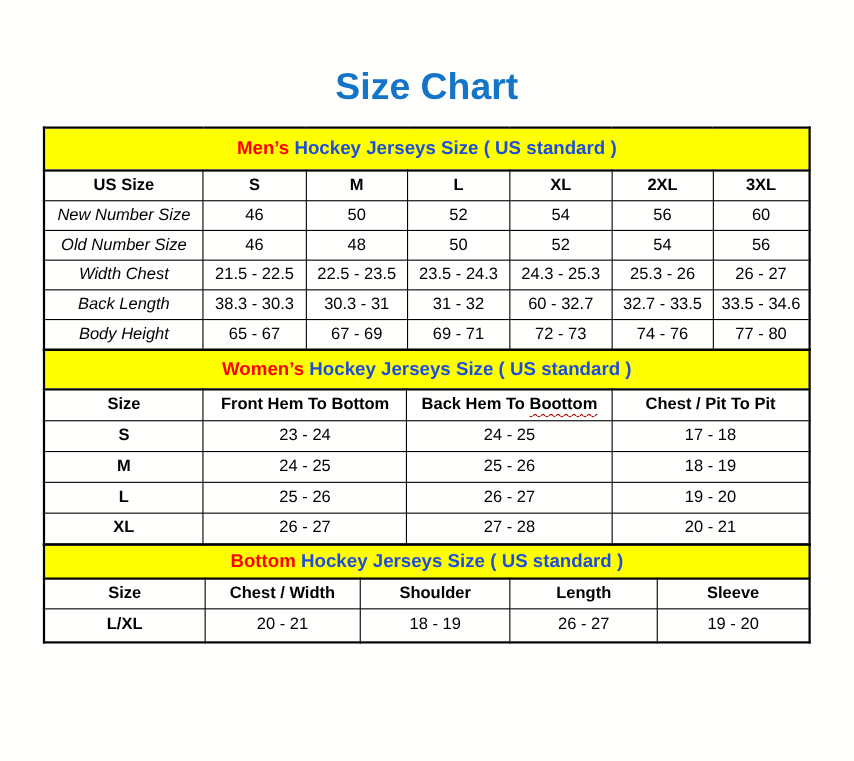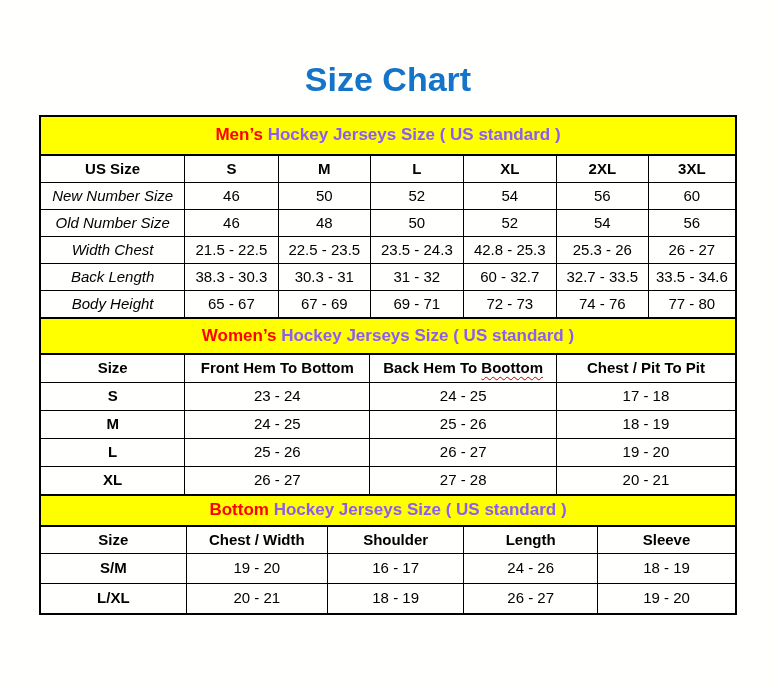--- a/index.html
+++ b/index.html
@@ -41,21 +41,21 @@
     overflow:hidden;
     white-space:nowrap;
   }
   th.band{
     background:#ffff00;
     font-size:17px;
     font-weight:700;
     border:2px solid #000;
   }
   .band-red{color:#ff0000;}
-  .band-black{color:#8b5cf6;}
+  .band-black{color:#1d4ed8;}
   th.head{font-weight:700;}
   td.val{font-weight:400;}
   td.rowlabel{font-weight:700;}
   
   table[data-table-id="mens"] td.rowlabel{font-weight:400;font-style:italic;}
   
   table[data-table-id="mens"] th.band{height:37px;}
   table[data-table-id="mens"] th.head,
   table[data-table-id="mens"] td{height:26px;}
   table[data-table-id="womens"] th.band{height:34px;}
@@ -120,21 +120,21 @@
             <td class="val">50</td>
             <td class="val">52</td>
             <td class="val">54</td>
             <td class="val">56</td>
           </tr>
           <tr class="data-row">
             <td class="rowlabel">Width Chest</td>
             <td class="val">21.5 - 22.5</td>
             <td class="val">22.5 - 23.5</td>
             <td class="val">23.5 - 24.3</td>
-            <td class="val">42.8 - 25.3</td>
+            <td class="val">24.3 - 25.3</td>
             <td class="val">25.3 - 26</td>
             <td class="val">26 - 27</td>
           </tr>
           <tr class="data-row">
             <td class="rowlabel">Back Length</td>
             <td class="val">38.3 - 30.3</td>
             <td class="val">30.3 - 31</td>
             <td class="val">31 - 32</td>
             <td class="val">60 - 32.7</td>
             <td class="val">32.7 - 33.5</td>
@@ -209,27 +209,20 @@
             <th class="band" colspan="5"><span class="band-red">Bottom</span><span class="band-black"> Hockey Jerseys Size ( US standard )</span></th>
           </tr>
           <tr class="head-row">
             <th class="head">Size</th>
             <th class="head">Chest / Width</th>
             <th class="head">Shoulder</th>
             <th class="head">Length</th>
             <th class="head">Sleeve</th>
           </tr>
           <tr class="data-row">
-            <td class="rowlabel">S/M</td>
-            <td class="val">19 - 20</td>
-            <td class="val">16 - 17</td>
-            <td class="val">24 - 26</td>
-            <td class="val">18 - 19</td>
-          </tr>
-          <tr class="data-row">
             <td class="rowlabel">L/XL</td>
             <td class="val">20 - 21</td>
             <td class="val">18 - 19</td>
             <td class="val">26 - 27</td>
             <td class="val">19 - 20</td>
           </tr>
         </tbody>
     </table>
 
   </div>

